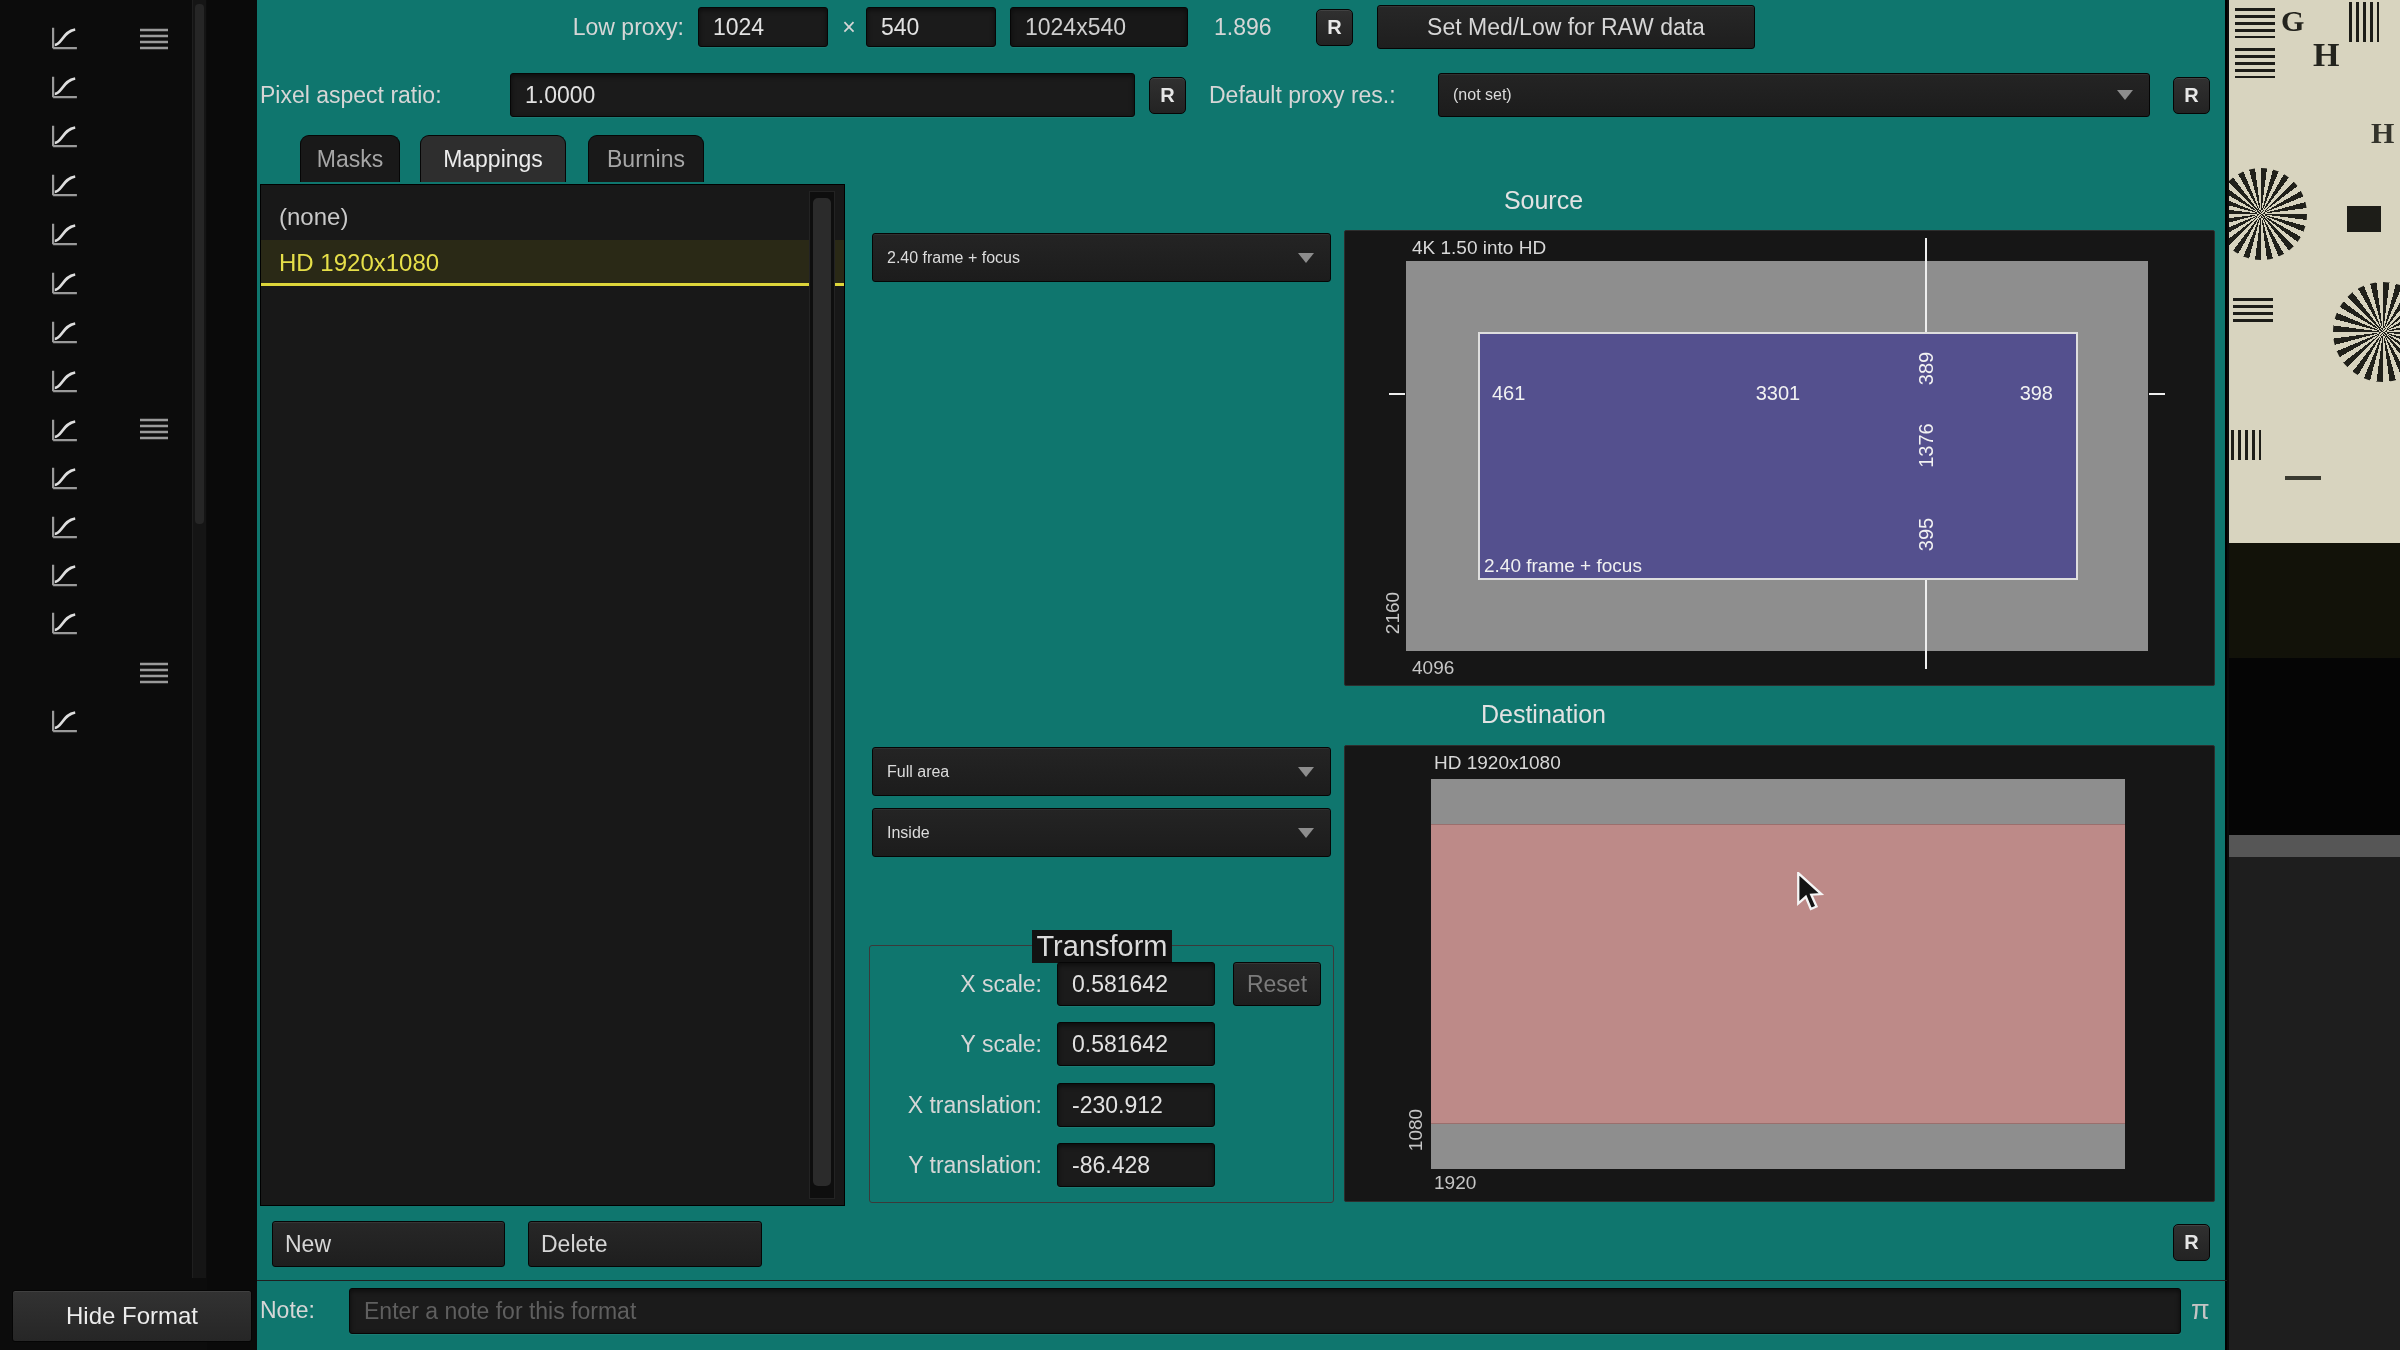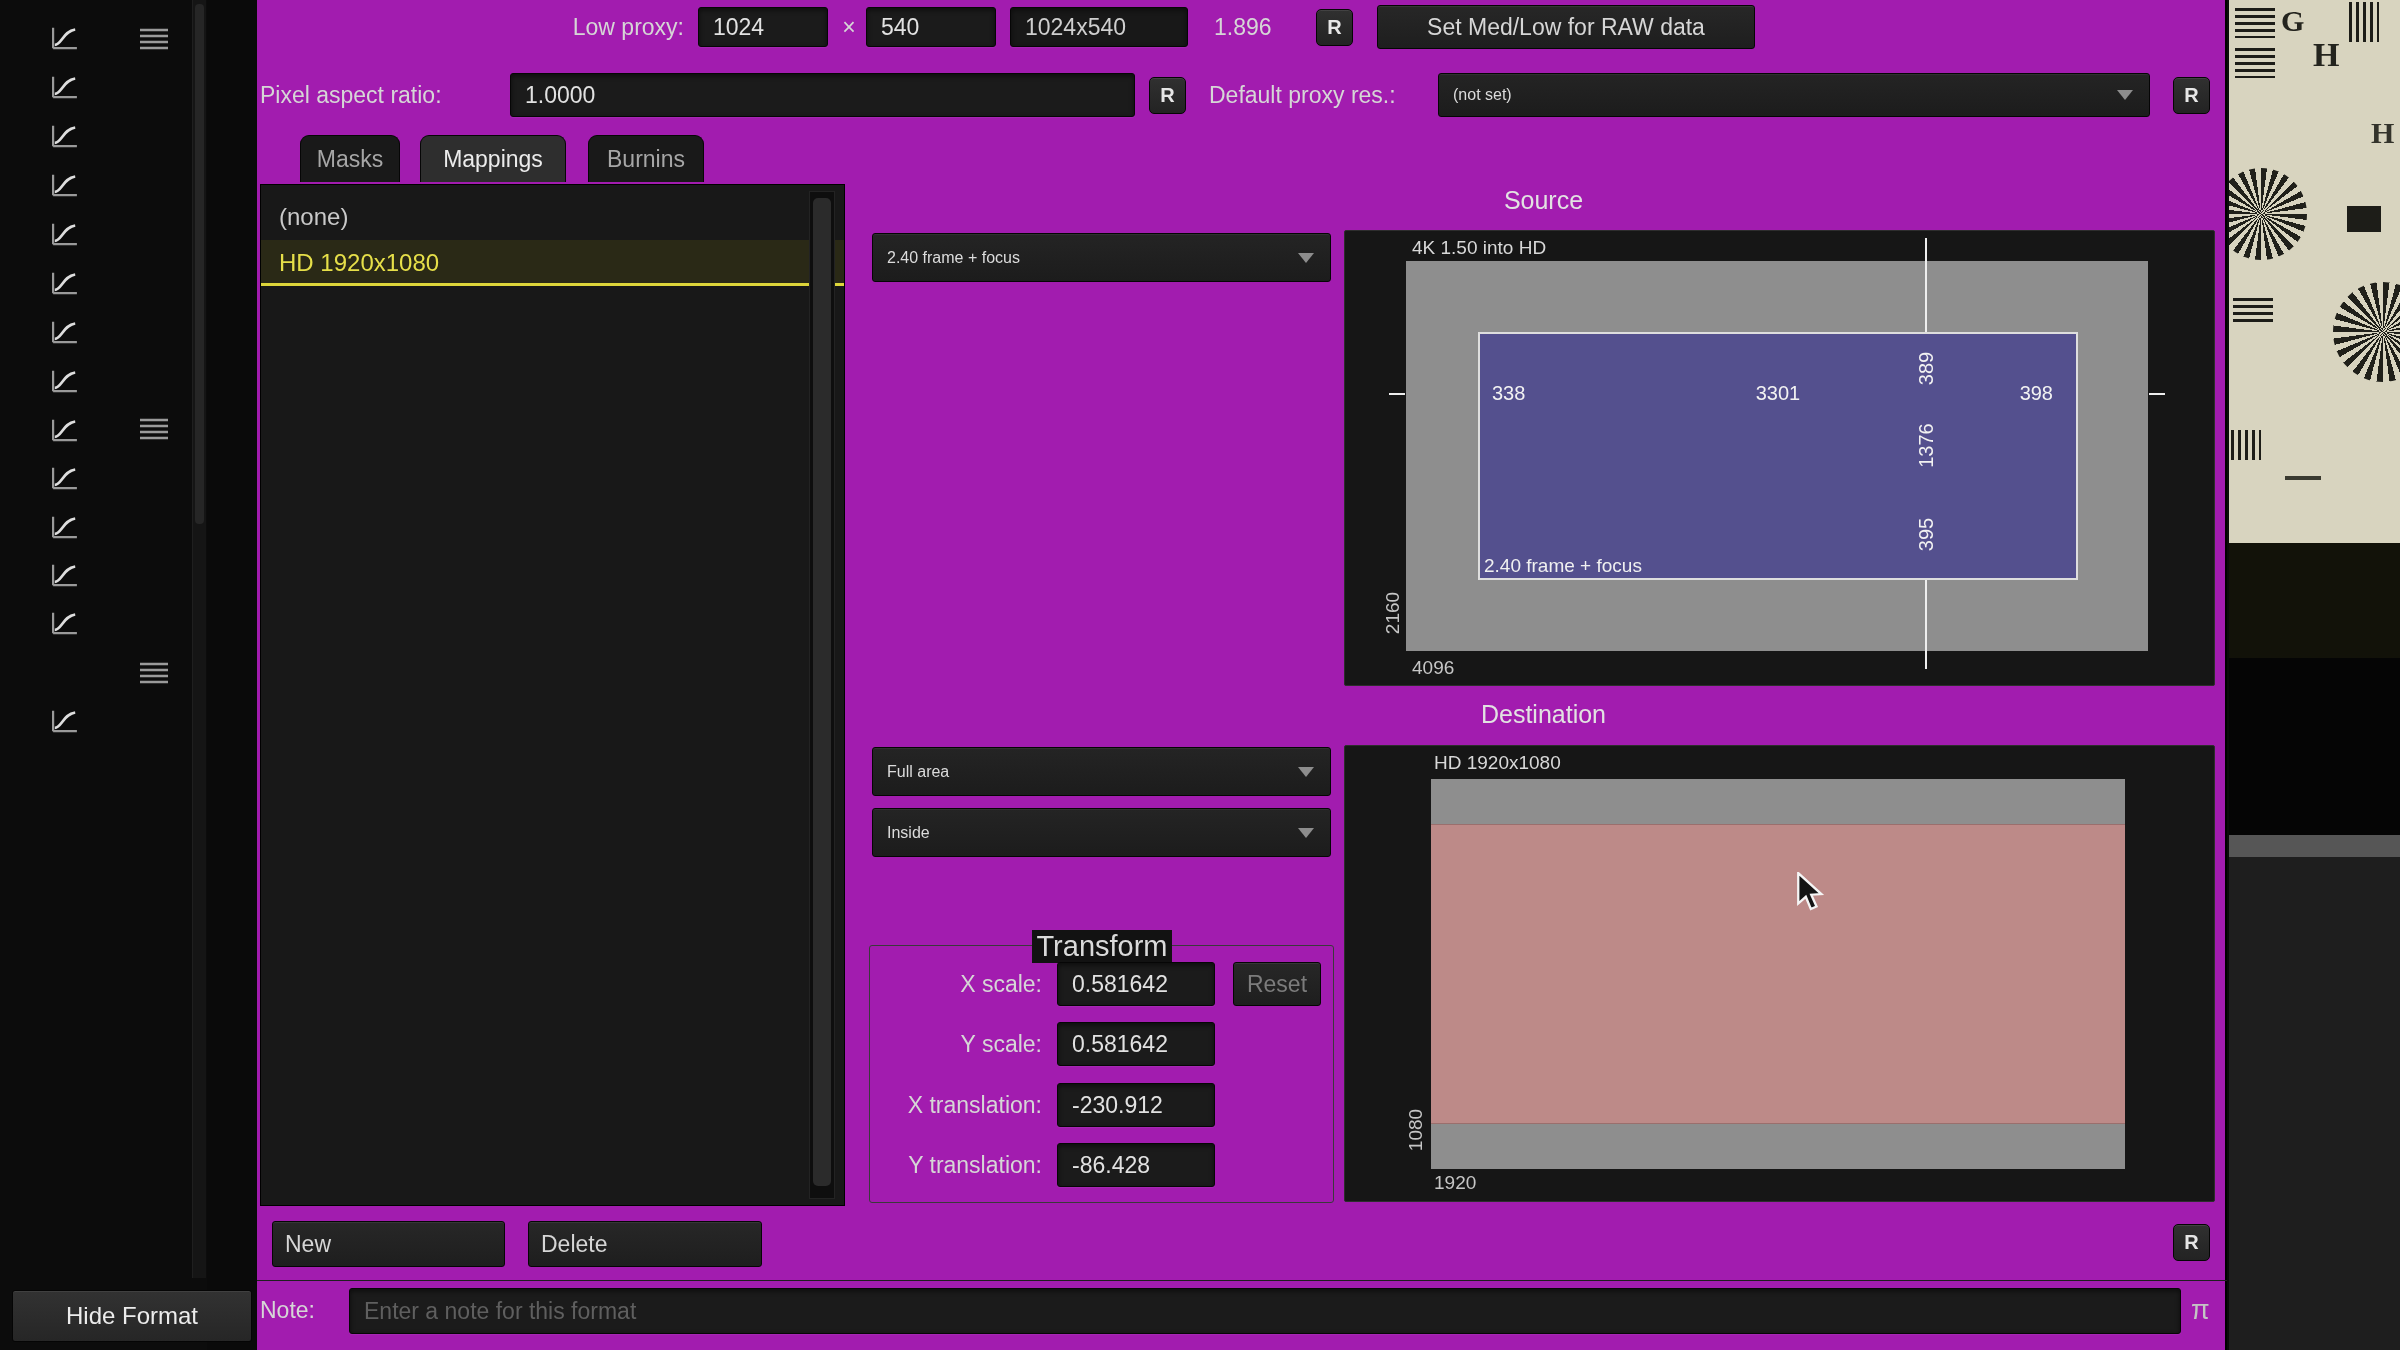--- a/index.html
+++ b/index.html
@@ -113,21 +113,21 @@
           <path d="M1 2 H15 M1 5 H15 M1 8 H15 M1 11 H15" stroke="#9a9a9a" stroke-width="1.3"></path>
         </svg></div>
       <div class="abs" style="left: 138px; top: 416px; width: 32px; height: 24px;"><svg width="32" height="24" viewBox="0 0 16 12">
           <path d="M1 2 H15 M1 5 H15 M1 8 H15 M1 11 H15" stroke="#9a9a9a" stroke-width="1.3"></path>
         </svg></div>
       <div class="abs" style="left: 138px; top: 660px; width: 32px; height: 24px;"><svg width="32" height="24" viewBox="0 0 16 12">
           <path d="M1 2 H15 M1 5 H15 M1 8 H15 M1 11 H15" stroke="#9a9a9a" stroke-width="1.3"></path>
         </svg></div>
     </div>
 
-  <div class="abs" id="panel" style="left:257px;top:0;width:1970px;height:1350px;background:#a21caf;border-right:2px solid #000;">
+  <div class="abs" id="panel" style="left:257px;top:0;width:1970px;height:1350px;background:#0f766e;border-right:2px solid #000;">
 
     <div class="lbl" style="left:243px;top:0;width:184px;line-height:54px;text-align:right;">Low proxy:</div>
     <input class="field" style="left: 441px; top: 7px; width: 130px; height: 40px;" value="1024">
     <div class="lbl" style="left:581px;top:0;width:22px;line-height:54px;text-align:center;">×</div>
     <input class="field" style="left: 609px; top: 7px; width: 130px; height: 40px;" value="540">
     <div class="field" style="left:753px;top:7px;width:178px;height:40px;line-height:38px;background:#181818;color:#cfcfcf;">1024x540</div>
     <div class="lbl" style="left:957px;top:0;width:90px;line-height:54px;">1.896</div>
     <div class="rbtn" style="left:1059px;top:9px;">R</div>
     <div class="btn center" style="left:1120px;top:5px;width:378px;height:44px;">Set Med/Low for RAW data</div>
 
@@ -157,21 +157,21 @@
     <div class="select" style="left:615px;top:233px;width:459px;height:49px;">
       <span>2.40 frame + focus</span>
       <span class="dd-arrow"></span>
     </div>
 
     <div class="panel-box" style="left:1087px;top:230px;width:871px;height:456px;">
       <div class="pv-cap" style="left:67px;top:6px;">4K 1.50 into HD</div>
       <div class="abs" style="left:61px;top:30px;width:742px;height:390px;background:#8e8e8e;"></div>
       <div class="abs" style="left:133px;top:101px;width:600px;height:248px;background:#54508e;border:2px solid #dedede;"></div>
 
-      <div class="pv-num" style="left:147px;top:151px;width:60px;text-align:left;">338</div>
+      <div class="pv-num" style="left:147px;top:151px;width:60px;text-align:left;">461</div>
       <div class="pv-num" style="left:383px;top:151px;width:100px;">3301</div>
       <div class="pv-num" style="left:648px;top:151px;width:60px;text-align:right;">398</div>
 
       <div class="mline" style="left:580px;top:7px;width:2px;height:94px;"></div>
       <div class="mline" style="left:580px;top:349px;width:2px;height:89px;"></div>
 
       <div class="pv-num rot" style="left:551px;top:126px;width:60px;">389</div>
       <div class="pv-num rot" style="left:551px;top:203px;width:60px;">1376</div>
       <div class="pv-num rot" style="left:551px;top:292px;width:60px;">395</div>
 

